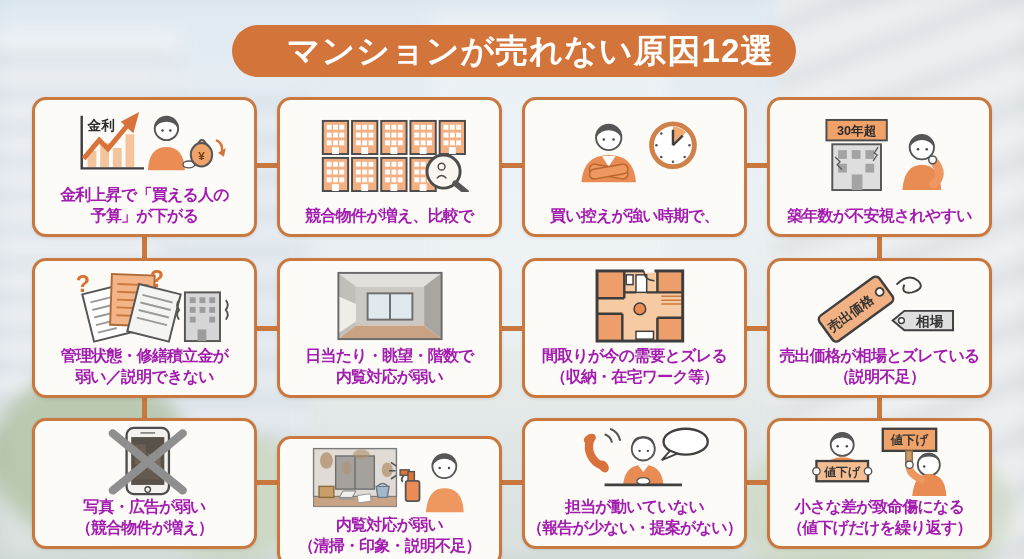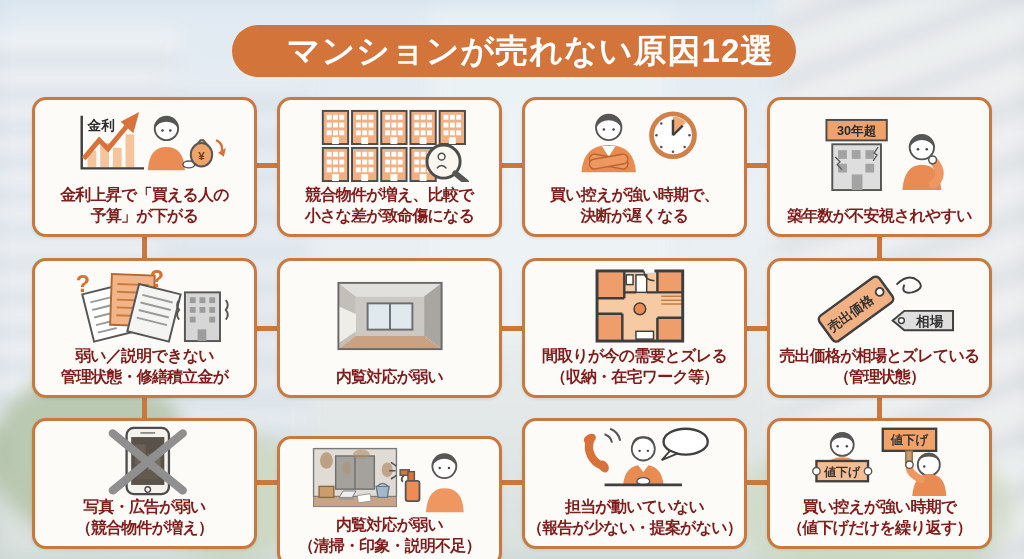--- a/index.html
+++ b/index.html
@@ -26,21 +26,21 @@
   .banner span{color:#fff;font-size:33px;font-weight:800;letter-spacing:1px;margin-left:33px;}
   
   .conn{position:absolute;z-index:1;}
   
   .card{position:absolute;width:225px;height:140px;box-sizing:border-box;border:3px solid;
      border-radius:14px;display:flex;flex-direction:column;align-items:center;z-index:3;
      box-shadow:0 1px 3px rgba(60,40,20,.12);}
   .card.short{height:131px;}
   .art{flex:1;display:flex;align-items:center;justify-content:center;width:100%;padding-top:4px;}
   .caption{padding:0 2px 7px;text-align:center;font-size:16px;font-weight:800;line-height:1.3;
-     letter-spacing:-0.8px;color:#7f1d1d;white-space:nowrap;}
+     letter-spacing:-0.8px;color:#a21caf;white-space:nowrap;}
   svg text{font-family:"Liberation Sans","DejaVu Sans",sans-serif;}
 </style>
 </head>
 <body>
 
 <div class="page">
 
   <div class="bg">
     <div class="bg-b1"></div>
     <div class="bg-b2"></div>
@@ -128,21 +128,20 @@
           <use href="#gbldg" x="86" y="41"></use>
           <use href="#gbldg" x="116" y="41"></use>
         <circle cx="150" cy="55" r="17" fill="#FBF7F0" stroke="#4c4c4c" stroke-width="3"></circle>
         <circle cx="148" cy="50" r="3.5" fill="none" stroke="#4c4c4c" stroke-width="1.5"></circle>
         <path d="M143 62 q5 -6 10 0" stroke="#4c4c4c" stroke-width="1.5" fill="none"></path>
         <line x1="162" y1="67" x2="173" y2="76" stroke="#565656" stroke-width="6" stroke-linecap="round"></line>
       </svg>
     </div>
     <div class="caption">
       <div>競合物件が増え、比較で</div>
-      <div>小さな差が致命傷になる</div>
     </div>
   </div>
 
   <div class="card" style="left:522px;top:97px;border-color:#C9783F;background:#FDFBF7">
     <div class="art">
       <svg width="190" height="74" viewBox="0 0 190 76">
         <circle cx="68" cy="20" r="13" fill="#fff" stroke="#565656" stroke-width="2"></circle>
         <path d="M55.5 19.5 a12.5 12.5 0 0 1 25 0 q-4 -7 -12.5 -7 q-8.5 0 -12.5 7 z" fill="#565656"></path>
         <circle cx="63" cy="22" r="1.3" fill="#444"></circle>
           <circle cx="73" cy="22" r="1.3" fill="#444"></circle>
@@ -158,21 +157,20 @@
         <circle cx="151" cy="28" r="1.3" fill="#555"></circle>
           <circle cx="117" cy="28" r="1.3" fill="#555"></circle>
           <circle cx="134" cy="45" r="1.3" fill="#555"></circle>
         <circle cx="146" cy="40" r="1.3" fill="#555"></circle>
           <circle cx="122" cy="40" r="1.3" fill="#555"></circle>
           <circle cx="122" cy="16" r="1.3" fill="#555"></circle>
       </svg>
     </div>
     <div class="caption">
       <div>買い控えが強い時期で、</div>
-      <div>決断が遅くなる</div>
     </div>
   </div>
 
   <div class="card" style="left:767px;top:97px;border-color:#C9783F;background:#FDFBF7">
     <div class="art">
       <svg width="190" height="74" viewBox="0 0 190 76">
         <rect x="40" y="2" width="62" height="21" fill="#F0A269" stroke="#4c4c4c" stroke-width="2"></rect>
         <text x="71" y="17.5" text-anchor="middle" font-size="13" font-weight="700" fill="#2b2b2b">30年超</text>
         <rect x="46" y="27" width="50" height="47" fill="#DEDEDE" stroke="#565656" stroke-width="2"></rect>
         <rect x="52" y="33" width="9" height="9" fill="#a3a3a3"></rect>
@@ -222,40 +220,41 @@
           <rect x="151" y="39" width="6" height="6" fill="#9c9c9c"></rect>
           <rect x="161" y="39" width="6" height="6" fill="#9c9c9c"></rect>
         <rect x="141" y="49" width="6" height="6" fill="#9c9c9c"></rect>
           <rect x="161" y="49" width="6" height="6" fill="#9c9c9c"></rect>
         <rect x="149" y="62" width="9" height="12" fill="#9c9c9c"></rect>
         <path d="M130 32 q-4 5 0 10 q-4 5 0 10" stroke="#565656" stroke-width="2" fill="none"></path>
         <path d="M178 32 q4 5 0 10 q4 5 0 10" stroke="#565656" stroke-width="2" fill="none"></path>
       </svg>
     </div>
     <div class="caption">
+      <div>管理状態・修繕積立金が</div>
       <div>弱い／説明できない</div>
-      <div>管理状態・修繕積立金が</div>
     </div>
   </div>
 
   <div class="card" style="left:277px;top:258px;border-color:#C9783F;background:#FDFBF7">
     <div class="art">
       <svg width="190" height="74" viewBox="0 0 190 76">
         <polygon points="42,4 148,4 130,18 60,18" fill="#E2E0DC"></polygon>
         <polygon points="42,4 60,18 60,58 42,72" fill="#C2BFBB"></polygon>
         <polygon points="148,4 130,18 130,58 148,72" fill="#A9A6A2"></polygon>
         <rect x="60" y="18" width="70" height="40" fill="#CCC9C5"></rect>
         <polygon points="42,72 60,58 130,58 148,72" fill="#C9A284"></polygon>
         <polygon points="42,28 60,36 60,54 42,66" fill="#F7F4EE" opacity="0.85"></polygon>
         <rect x="72" y="25" width="46" height="27" fill="#DFE9EE" stroke="#6e6e6e" stroke-width="2"></rect>
         <line x1="95" y1="25" x2="95" y2="52" stroke="#6e6e6e" stroke-width="2"></line>
         <rect x="42" y="4" width="106" height="68" fill="none" stroke="#6a6a6a" stroke-width="2"></rect>
       </svg>
     </div>
     <div class="caption">
+      <div>日当たり・眺望・階数で</div>
       <div>内覧対応が弱い</div>
     </div>
   </div>
 
   <div class="card" style="left:522px;top:258px;border-color:#C9783F;background:#FDFBF7">
     <div class="art">
       <svg width="190" height="74" viewBox="0 0 190 76">
         <rect x="56" y="2" width="88" height="72" fill="#F6CBA3"></rect>
         <rect x="56" y="2" width="28" height="28" fill="#EE9E6B"></rect>
           <rect x="118" y="2" width="26" height="22" fill="#EE9E6B"></rect>
@@ -287,21 +286,21 @@
           <text x="63" y="45" text-anchor="middle" font-size="13.5" font-weight="700" fill="#333">売出価格</text>
         </g>
         <path d="M112 16 q12 -12 22 -4 q8 8 -6 12 q-12 2 -8 -8" stroke="#3f3f3f" stroke-width="2" fill="none"></path>
         <polygon points="108,53 120,43 170,43 170,63 120,63" fill="#DFDFDF" stroke="#3f3f3f" stroke-width="2"></polygon>
         <circle cx="117" cy="53" r="3" fill="#FDFBF7" stroke="#3f3f3f" stroke-width="1.5"></circle>
         <text x="146" y="58.5" text-anchor="middle" font-size="14" font-weight="700" fill="#333">相場</text>
       </svg>
     </div>
     <div class="caption">
       <div>売出価格が相場とズレている</div>
-      <div>（管理状態）</div>
+      <div>（説明不足）</div>
     </div>
   </div>
 
   <div class="card short" style="left:32px;top:418px;border-color:#C9783F;background:#FDFBF7">
     <div class="art">
       <svg width="190" height="70" viewBox="0 0 190 76">
         <rect x="75" y="2" width="46" height="72" rx="8" fill="#F4F2EC" stroke="#4c4c4c" stroke-width="2.5"></rect>
         <line x1="90" y1="7.5" x2="106" y2="7.5" stroke="#8a8a8a" stroke-width="2"></line>
         <rect x="80" y="12" width="36" height="52" fill="#59524B"></rect>
         <rect x="84" y="20" width="12" height="22" fill="#6E6258" opacity="0.85"></rect>
@@ -397,18 +396,18 @@
         <rect x="123" y="27" width="7" height="16" fill="#CE9B6C" stroke="#8a6a3f" stroke-width="1.5"></rect>
         <circle cx="148" cy="42" r="12" fill="#fff" stroke="#565656" stroke-width="2"></circle>
         <path d="M136 41 a12 12 0 0 1 24 0 q-2 -8 -12 -8 q-10 0 -12 8 z" fill="#565656"></path>
         <circle cx="143" cy="44" r="1.3" fill="#444"></circle>
         <path d="M130 76 q2 -24 18 -24 q18 0 19 24 z" fill="#E98C54"></path>
         <path d="M140 58 Q126 52 127 43" stroke="#EE9760" stroke-width="8" fill="none" stroke-linecap="round"></path>
         <circle cx="127" cy="42" r="4" fill="#fff" stroke="#565656" stroke-width="1.5"></circle>
       </svg>
     </div>
     <div class="caption">
-      <div>買い控えが強い時期で</div>
+      <div>小さな差が致命傷になる</div>
       <div>（値下げだけを繰り返す）</div>
     </div>
   </div>
 
 </div>
 
 </body></html>

